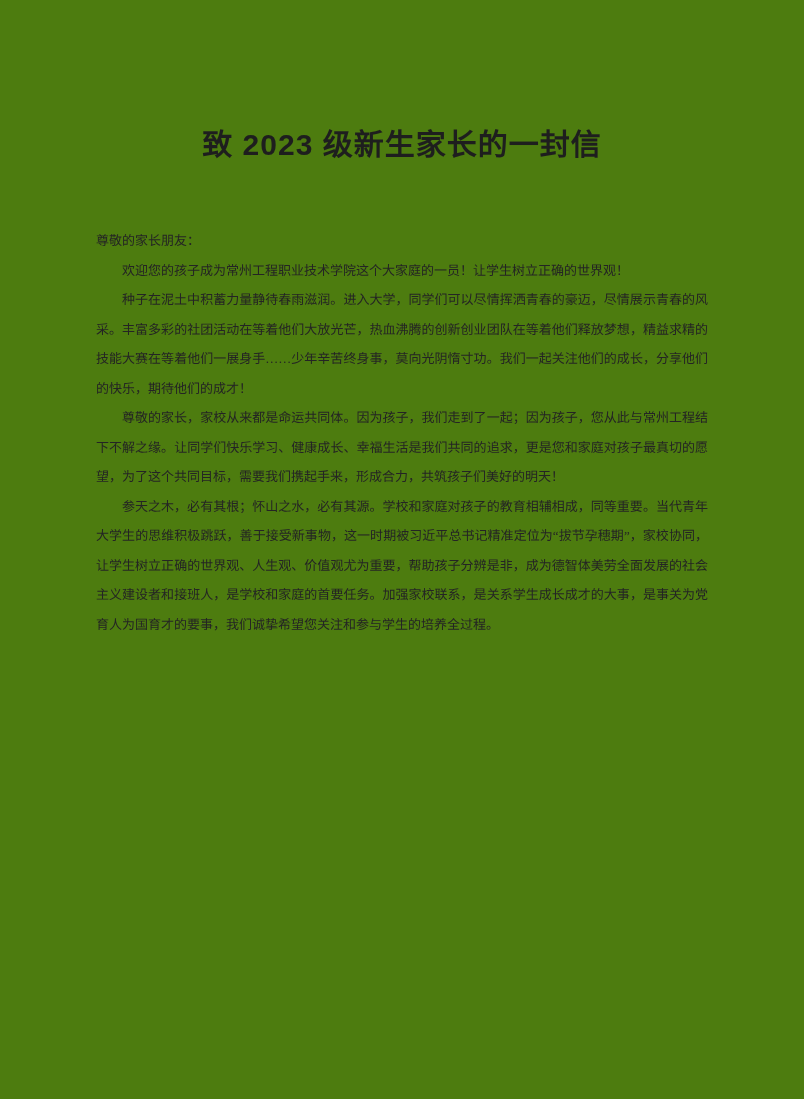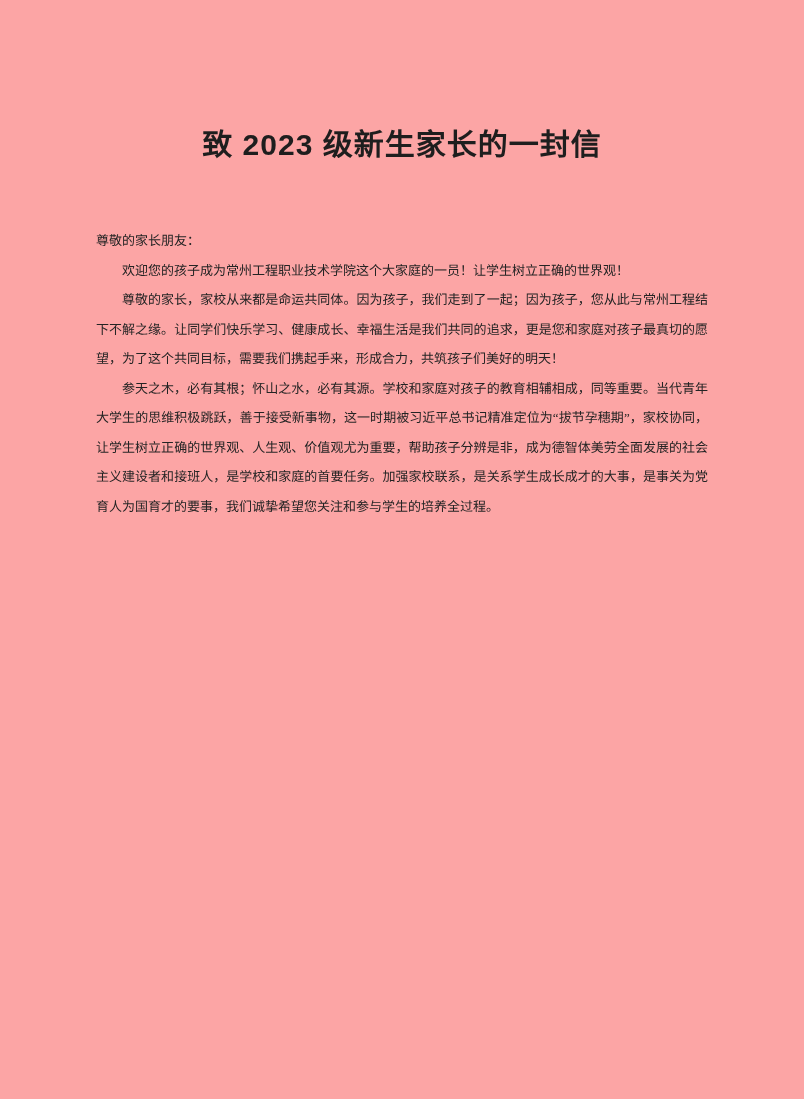--- a/index.html
+++ b/index.html
@@ -7,21 +7,21 @@
   html, body {
     background: #ffffff;
     font-family: "Liberation Serif", "DejaVu Serif", serif;
   }
 
   .page {
     position: relative;
     width: 804px;
     height: 1099px;
     margin: 0 auto;
-    background: #fca5a5;
+    background: #4d7c0f;
     color: #222222;
     overflow: hidden;
   }
 
   .letter-title {
     padding-top: 122px;
     text-align: center;
     font-family: "Liberation Sans", "DejaVu Sans", sans-serif;
     font-weight: 700;
     font-size: 30px;
@@ -74,18 +74,19 @@
 </head>
 <body>
 
 <div class="page">
 
   <h1 class="letter-title">致 2023 级新生家长的一封信</h1>
 
   <div class="letter-body">
     <p class="salutation">尊敬的家长朋友：</p>
     <p>欢迎您的孩子成为常州工程职业技术学院这个大家庭的一员！让学生树立正确的世界观！</p>
+    <p>种子在泥土中积蓄力量静待春雨滋润。进入大学，同学们可以尽情挥洒青春的豪迈，尽情展示青春的风采。丰富多彩的社团活动在等着他们大放光芒，热血沸腾的创新创业团队在等着他们释放梦想，精益求精的技能大赛在等着他们一展身手……少年辛苦终身事，莫向光阴惰寸功。我们一起关注他们的成长，分享他们的快乐，期待他们的成才！</p>
     <p>尊敬的家长，家校从来都是命运共同体。因为孩子，我们走到了一起；因为孩子，您从此与常州工程结下不解之缘。让同学们快乐学习、健康成长、幸福生活是我们共同的追求，更是您和家庭对孩子最真切的愿望，为了这个共同目标，需要我们携起手来，形成合力，共筑孩子们美好的明天！</p>
     <p>参天之木，必有其根；怀山之水，必有其源。学校和家庭对孩子的教育相辅相成，同等重要。当代青年大学生的思维积极跳跃，善于接受新事物，这一时期被习近平总书记精准定位为“拔节孕穗期”，家校协同，让学生树立正确的世界观、人生观、价值观尤为重要，帮助孩子分辨是非，成为德智体美劳全面发展的社会主义建设者和接班人，是学校和家庭的首要任务。加强家校联系，是关系学生成长成才的大事，是事关为党育人为国育才的要事，我们诚挚希望您关注和参与学生的培养全过程。</p>
   </div>
 
 
 </div>
 
 </body></html>

